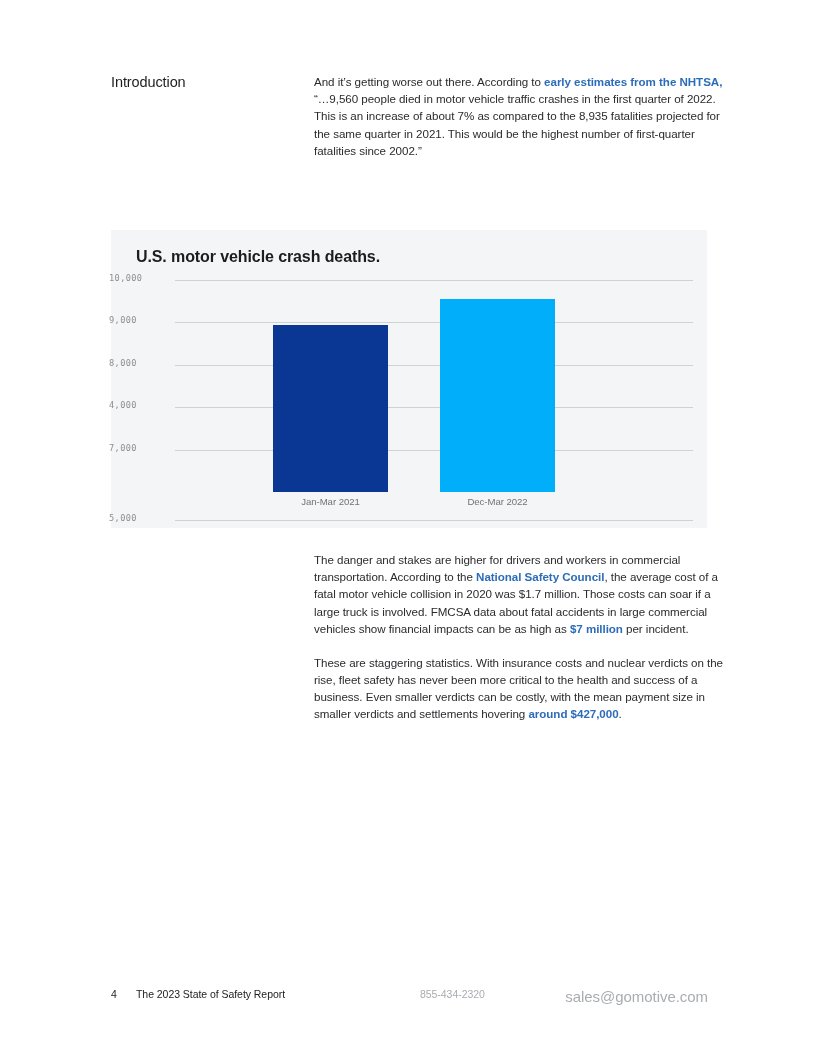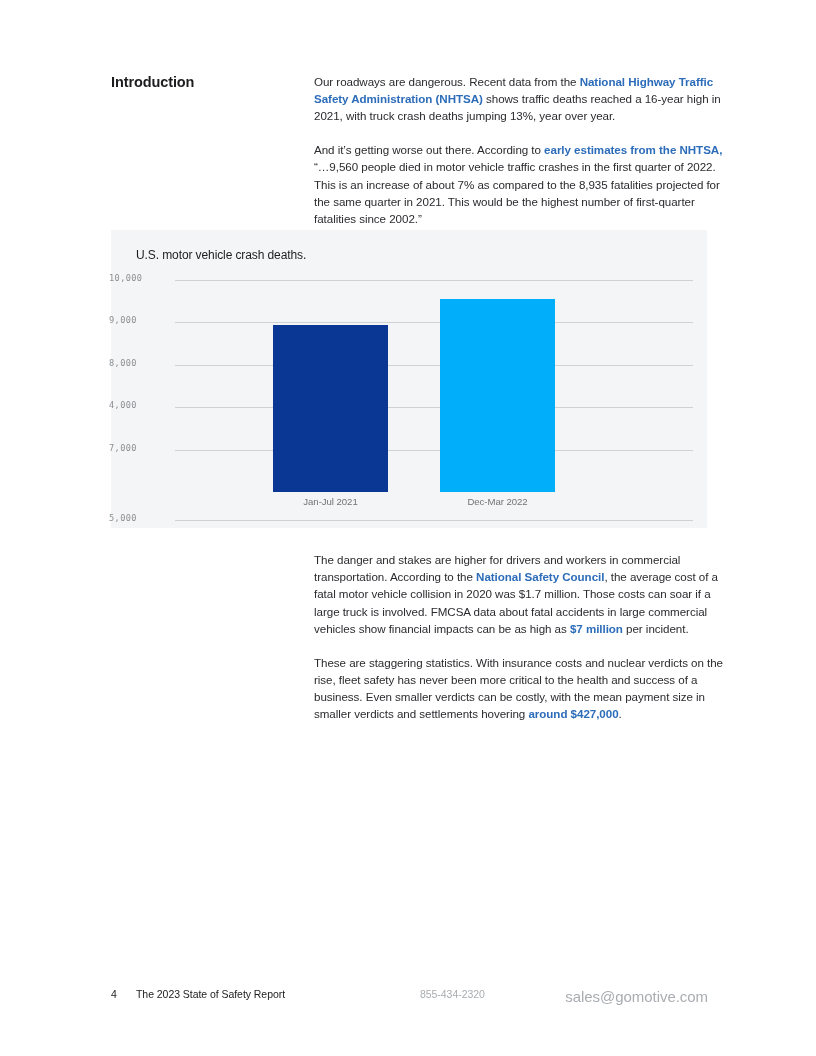--- a/index.html
+++ b/index.html
@@ -22,21 +22,21 @@
     background: #ffffff;
   }
 
   
   .section-heading {
     position: absolute;
     left: 111px;
     top: 73px;
     width: 180px;
     font-size: 14.5px;
-    font-weight: 700;
+    font-weight: 400;
     letter-spacing: -0.1px;
     color: #1d1d1f;
     line-height: 1.3;
   }
 
   
   .body-col {
     position: absolute;
     left: 314px;
     top: 73px;
@@ -63,22 +63,22 @@
     left: 111px;
     top: 230px;
     width: 596px;
     height: 298px;
     background: #f4f5f6;
   }
   .chart-title {
     position: absolute;
     left: 25px;
     top: 18px;
-    font-size: 12px;
-    font-weight: 400;
+    font-size: 16px;
+    font-weight: 700;
     color: #1d1d1f;
     letter-spacing: -0.1px;
   }
 
   .plot {
     position: absolute;
     left: 0;
     top: 0;
     width: 596px;
     height: 298px;
@@ -166,21 +166,20 @@
   }
 </style>
 </head>
 <body>
 
 <div class="page">
 
   <div class="section-heading">Introduction</div>
 
   <div class="body-col">
-    <p class="para"><span>Our roadways are dangerous. Recent data from the </span><span class="lnk" style="color: rgb(44, 108, 185);">National Highway Traffic Safety Administration (NHTSA)</span><span> shows traffic deaths reached a 16-year high in 2021, with truck crash deaths jumping 13%, year over year.</span></p>
     <p class="para"><span>And it’s getting worse out there. According to </span><span class="lnk" style="color: rgb(44, 108, 185);">early estimates from the NHTSA,</span><span> “…9,560 people died in motor vehicle traffic crashes in the first quarter of 2022. This is an increase of about 7% as compared to the 8,935 fatalities projected for the same quarter in 2021. This would be the highest number of first-quarter fatalities since 2002.”</span></p>
   </div>
 
   <div class="chart-panel">
     <div class="chart-title">U.S. motor vehicle crash deaths.</div>
     <div class="plot">
         <div class="gridrow" style="top: 50px;">
           <div class="gline" style="background: rgb(207, 210, 212);"></div>
           <div class="tick">10,000</div>
         </div>
@@ -198,21 +197,21 @@
         </div>
         <div class="gridrow" style="top: 219.6px;">
           <div class="gline" style="background: rgb(207, 210, 212);"></div>
           <div class="tick">7,000</div>
         </div>
         <div class="gridrow" style="top: 262px; margin-top: 28px;">
           <div class="gline" style="background: rgb(207, 210, 212);"></div>
           <div class="tick">5,000</div>
         </div>
         <div class="bar" title="Jan-Mar 2021: 8,935" style="left: 162px; top: 95.156px; height: 166.844px; background: rgb(10, 54, 148);"></div>
-        <div class="bar-label" style="left: 139.5px;">Jan-Jul 2021</div>
+        <div class="bar-label" style="left: 139.5px;">Jan-Mar 2021</div>
         <div class="bar" title="Jan-Mar 2022: 9,560" style="left: 329px; top: 68.656px; height: 193.344px; background: rgb(0, 174, 250);"></div>
         <div class="bar-label" style="left: 306.5px;">Dec-Mar 2022</div>
       </div>
   </div>
 
   <div class="body-col" style="top:551px;">
     <p class="para"><span>The danger and stakes are higher for drivers and workers in commercial transportation. According to the </span><span class="lnk" style="color: rgb(44, 108, 185);">National Safety Council</span><span>, the average cost of a fatal motor vehicle collision in 2020 was $1.7 million. Those costs can soar if a large truck is involved. FMCSA data about fatal accidents in large commercial vehicles show financial impacts can be as high as </span><span class="lnk" style="color: rgb(44, 108, 185);">$7 million</span><span> per incident.</span></p>
     <p class="para"><span>These are staggering statistics. With insurance costs and nuclear verdicts on the rise, fleet safety has never been more critical to the health and success of a business. Even smaller verdicts can be costly, with the mean payment size in smaller verdicts and settlements hovering </span><span class="lnk" style="color: rgb(44, 108, 185);">around $427,000</span><span>.</span></p>
   </div>
 

